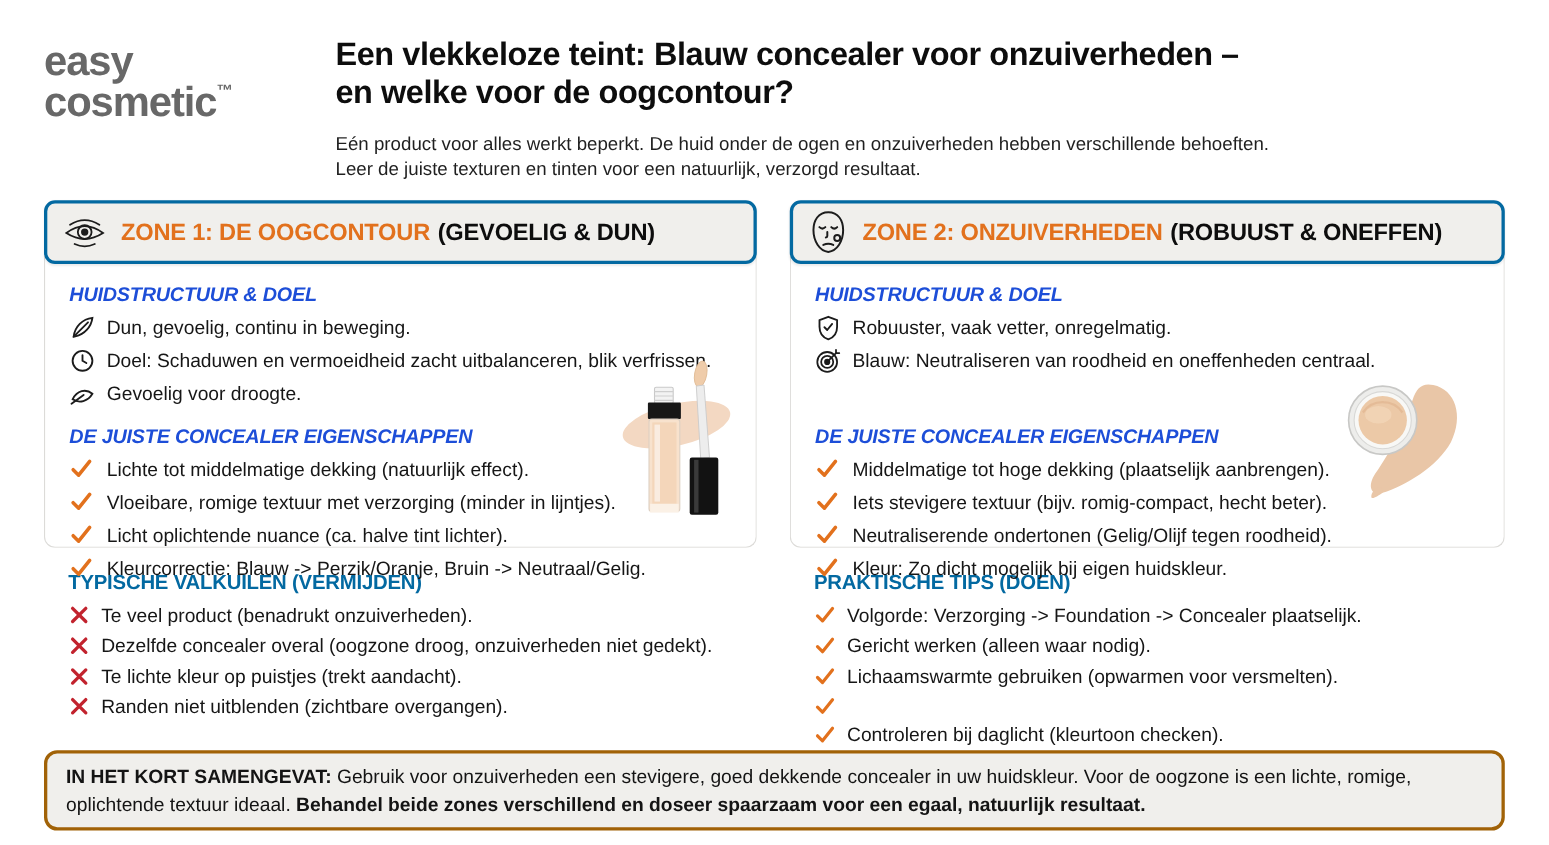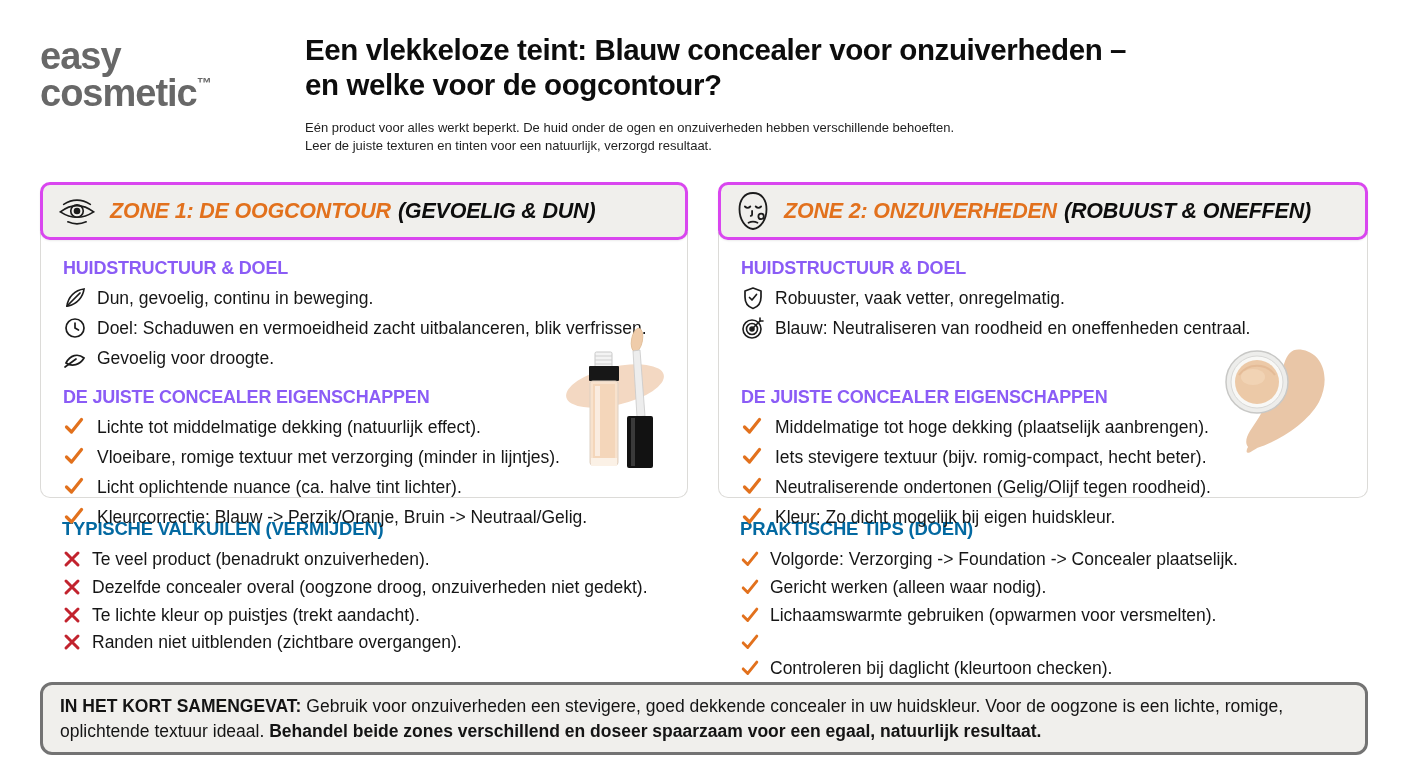--- a/index.html
+++ b/index.html
@@ -6,55 +6,55 @@
   .canvas {
     position:relative; width:1408px; height:768px; background:#ffffff;
     font-family:"Liberation Sans", sans-serif; color:#1a1a1a; overflow:hidden;
   }
   
   .logo { position:absolute; left:40px; top:38px; font-weight:800; color:#686868;
           font-size:38px; line-height:0.98; letter-spacing:-1px; }
   .logo .tm { font-size:15px; vertical-align:18px; letter-spacing:0; font-weight:700; }
   .title { position:absolute; left:305px; top:33px; width:1070px; font-size:29.5px;
            font-weight:800; color:#0d0d0d; line-height:1.18; letter-spacing:-0.4px; }
-  .subtitle { position:absolute; left:305px; top:119px; width:1060px; font-size:13px;
+  .subtitle { position:absolute; left:305px; top:119px; width:1060px; font-size:17px;
               color:#1f1f1f; line-height:1.38; }
   
   .zone-card { position:absolute; top:182px; width:648px; }
   .zone-card.z1 { left:40px; }
   .zone-card.z2 { left:718px; width:650px; }
   .zone-header { position:relative; z-index:2; height:52px; background:#f0efec;
-    border:3px solid #d946ef; border-radius:10px; display:flex; align-items:center;
-    padding:0 14px; gap:13px; box-shadow:0 1px 2px rgba(0,0,0,0.08);font-style:italic; }
+    border:3px solid #0369a1; border-radius:10px; display:flex; align-items:center;
+    padding:0 14px; gap:13px; box-shadow:0 1px 2px rgba(0,0,0,0.08); }
   .zone-header .ztitle { font-size:21.5px; font-weight:800; letter-spacing:-0.2px; white-space:nowrap; }
   .zt-orange { color:#e2711d; }
   .zt-black  { color:#0d0d0d; margin-left:7px; }
   .zone-body { position:relative; z-index:1; box-sizing:border-box; margin-top:-8px;
     height:266px; background:#fff; border:1px solid #dcdbd8; border-top:none;
     border-radius:0 0 10px 10px; padding:26px 12px 10px 22px; }
-  .sec-title { font-size:18px; font-weight:800; color:#8b5cf6; margin:0 0 8px 0; letter-spacing:-0.2px; }
+  .sec-title { font-size:18px; font-weight:800; color:#1d4ed8; margin:0 0 8px 0; letter-spacing:-0.2px;font-style:italic; }
   .item-row { display:flex; align-items:flex-start; gap:10px; margin-bottom:7px;
               font-size:17.5px; line-height:1.28; color:#161616; }
   .item-icon { flex:none; width:24px; height:24px; margin-top:-1px; }
   .section2 { margin-top:17px; }
   .z2 .section2 { margin-top:47px; }
   .product { position:absolute; }
   .product.p1 { right:4px; top:92px; width:128px; height:164px; }
   .product.p2 { right:2px; top:100px; width:148px; height:142px; }
   
   .bottom-sec { position:absolute; top:518px; }
   .bottom-sec.pitfalls { left:62px; width:650px; }
   .bottom-sec.tips { left:740px; width:640px; }
   .bottom-title { font-size:18.5px; font-weight:800; color:#0369a1; margin-bottom:8px; letter-spacing:-0.2px; }
   .b-row { display:flex; align-items:flex-start; gap:10px; margin-bottom:5px;
            font-size:17.5px; line-height:1.3; color:#161616; }
   .b-icon { flex:none; width:20px; height:20px; margin-top:1px; }
   
   .summary-box { position:absolute; left:40px; top:682px; width:1328px; box-sizing:border-box;
-    background:#f0efec; border:3px solid #737373; border-radius:12px;
+    background:#f0efec; border:3px solid #a16207; border-radius:12px;
     padding:9px 17px; font-size:17.5px; line-height:1.4; color:#141414; }
   .summary-bold { font-weight:800; }
   svg { display:block; }
 </style>
 </head>
 <body>
 
 <div class="canvas">
 
   <div class="logo">

